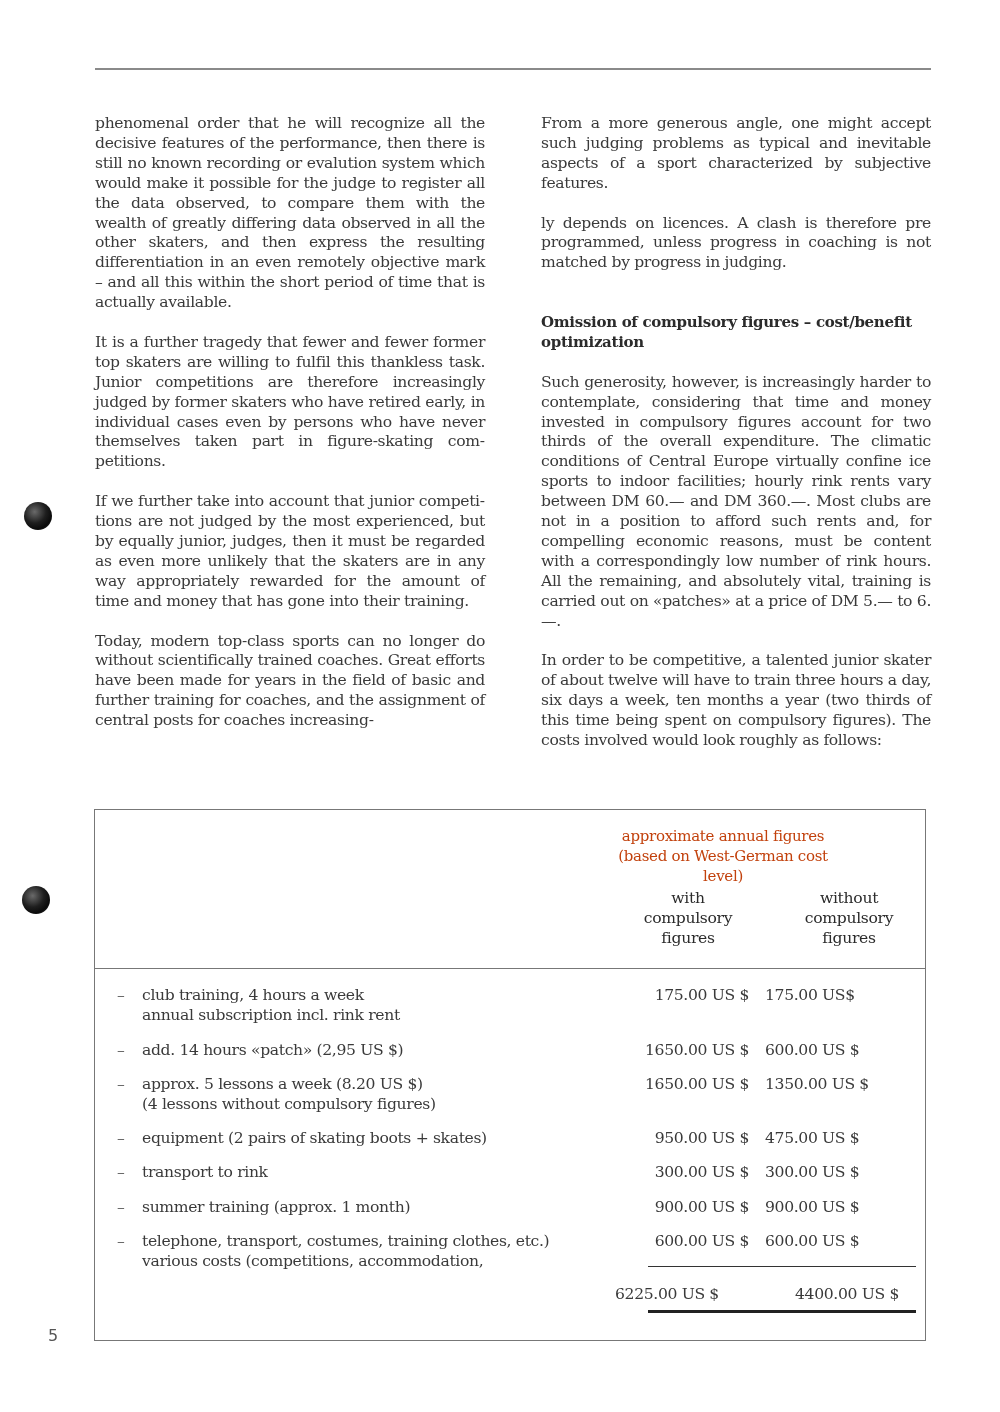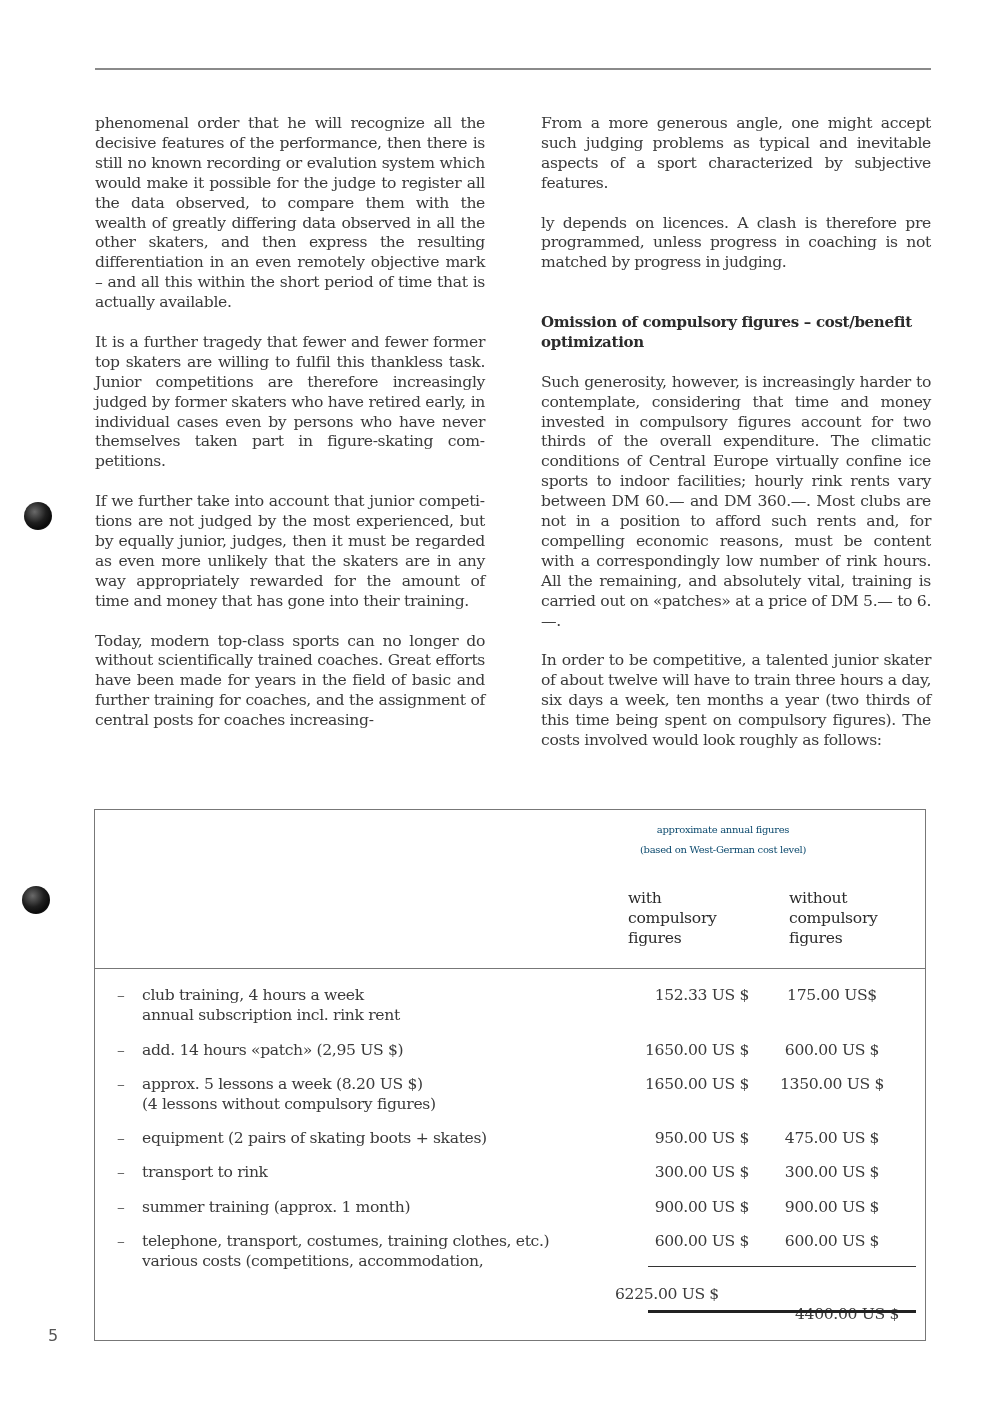--- a/index.html
+++ b/index.html
@@ -17,33 +17,33 @@
     .col h3 { margin: 0 0 19.9px 0; font-weight: bold; font-size: 15px; line-height: 19.9px; color: #2b2b2b; letter-spacing: -0.3px; }
     .gap { height: 19.9px; }
     .hole { position: absolute; width: 28px; height: 28px; border-radius: 50%;
       background: radial-gradient(circle at 38% 35%, #6a6a6a 0%, #1e1e1e 45%, #0a0a0a 70%, #444 100%); }
     .hole-1 { left: 24px; top: 502px; }
     .hole-2 { left: 22px; top: 886px; }
     .page-number { position: absolute; left: 48px; top: 1326px; font-family: "DejaVu Sans", "Liberation Sans", sans-serif; font-size: 16px; color: #555; }
 
     .cost-table { position: absolute; left: 94px; top: 809px; width: 832px; height: 532px; border: 1.5px solid #777; box-sizing: border-box; }
     .th-area { position: absolute; left: 0; top: 0; width: 100%; height: 158px; border-bottom: 1.5px solid #777; }
-    .th-title { position: absolute; left: 518px; width: 220px; top: 10px; text-align: center; font-size: 10px; line-height: 20px; color: #0c4a6e; letter-spacing: -0.3px; }
-    .th-col { position: absolute; top: 78px; width: 120px; text-align: left; font-size: 15.6px; line-height: 20px; color: #2b2b2b; letter-spacing: -0.3px; }
+    .th-title { position: absolute; left: 518px; width: 220px; top: 16px; text-align: center; font-size: 15px; line-height: 20px; color: #c2410c; letter-spacing: -0.3px; }
+    .th-col { position: absolute; top: 78px; width: 120px; text-align: center; font-size: 15.6px; line-height: 20px; color: #2b2b2b; letter-spacing: -0.3px; }
     .th-col.with { left: 533px; }
     .th-col.without { left: 694px; }
     .row { position: absolute; left: 0; width: 100%; font-size: 15.6px; line-height: 20px; letter-spacing: -0.35px; }
     .row .dash { position: absolute; left: 22px; top: 0; color: #666; }
     .row .label { position: absolute; left: 47px; top: 0; width: 470px; }
     .row .v1 { position: absolute; left: 520px; width: 134px; text-align: right; top: 0; }
-    .row .v2 { position: absolute; left: 670px; width: 134px; text-align: center; top: 0; }
+    .row .v2 { position: absolute; left: 670px; width: 134px; text-align: left; top: 0; }
     .sum-rule { position: absolute; left: 553px; width: 268px; top: 456px; border-top: 1px solid #333; }
     .total-row { position: absolute; left: 0; width: 100%; top: 474px; font-size: 15.6px; line-height: 20px; letter-spacing: -0.35px; }
     .total-row .v1 { position: absolute; left: 520px; width: 134px; }
-    .total-row .v2 { position: absolute; left: 670px; width: 134px; text-align: right; margin-top: 20px; }
+    .total-row .v2 { position: absolute; left: 670px; width: 134px; text-align: right; }
     .double-rule { position: absolute; left: 553px; width: 268px; top: 500px; border-top: 3px solid #222; }
   </style>
 </head>
 <body>
 
 <div class="top-rule"></div>
 
 <div class="hole hole-1"></div>
 <div class="hole hole-2"></div>
 
@@ -80,21 +80,21 @@
       <div>figures</div>
     </div>
   </div>
 
   <div class="row" style="top:175px;">
     <span class="dash">–</span>
     <div class="label">
       <div>club training, 4 hours a week</div>
       <div>annual subscription incl. rink rent</div>
     </div>
-    <span class="v1">152.33 US $</span>
+    <span class="v1">175.00 US $</span>
     <span class="v2">175.00 US$</span>
   </div>
 
   <div class="row" style="top:230px;">
     <span class="dash">–</span>
     <div class="label">
       <div>add. 14 hours «patch» (2,95 US $)</div>
     </div>
     <span class="v1">1650.00 US $</span>
     <span class="v2">600.00 US $</span>

